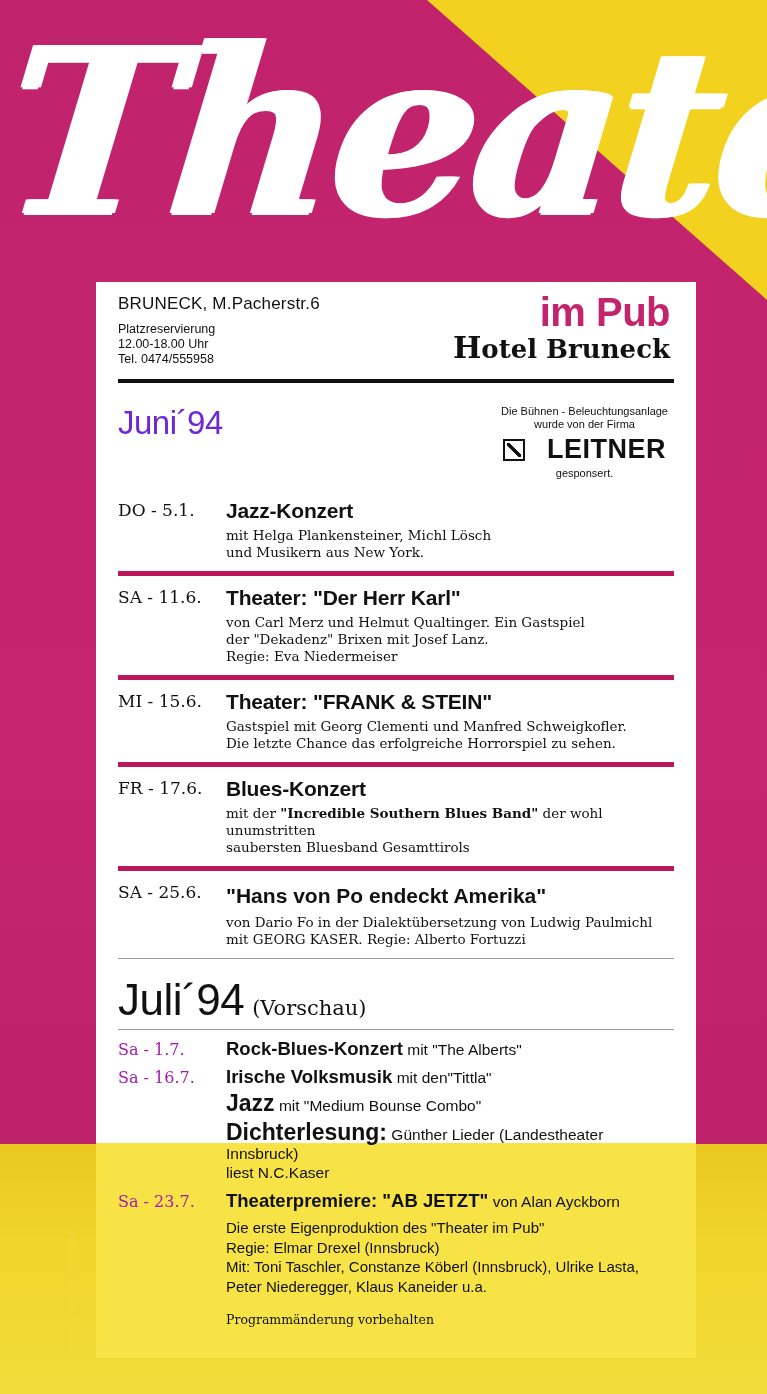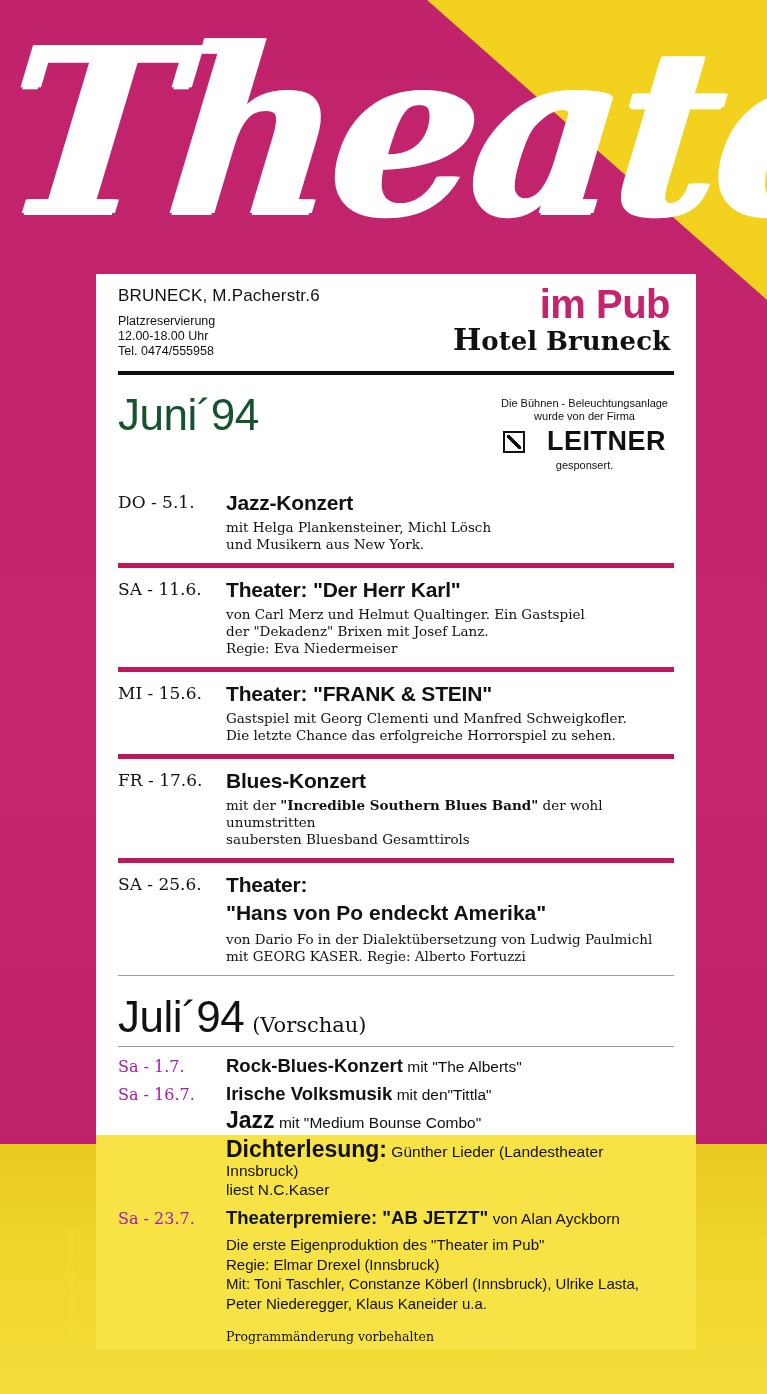--- a/index.html
+++ b/index.html
@@ -58,21 +58,21 @@
     white-space: nowrap;
     transform: skewX(-6deg);
     text-shadow: 3px 0 0 #fff, -2px 0 0 #fff, 0 2px 0 #fff;
     user-select: none;
   }
 
   
   .sheet {
     position: absolute;
     left: 96px;
-    top: 274px;
+    top: 282px;
     width: 600px;
     height: 1076px;
     background: #ffffff;
   }
   .sheet-lower-tint {
     position: absolute;
     left: 0;
     right: 0;
     bottom: 0;
     height: 215px;
@@ -134,22 +134,22 @@
   }
 
   
   .month-row {
     display: flex;
     align-items: flex-start;
     justify-content: space-between;
     margin-top: 16px;
   }
   .month-title {
-    font-size: 44px;
-    color: #14532d;
+    font-size: 33px;
+    color: #6d28d9;
     letter-spacing: -.5px;
     line-height: 48px;
   }
   .sponsor {
     text-align: center;
     padding-top: 6px;
     padding-right: 6px;
   }
   .sponsor-top {
     font-size: 11px;
@@ -400,21 +400,20 @@
           <div class="body">
             <div class="etitle">Blues-Konzert</div>
             <div class="edesc" style="white-space:pre-line"><span>mit der </span><b>"Incredible Southern Blues Band"</b><span> der wohl unumstritten
 saubersten Bluesband Gesamttirols</span></div>
           </div>
         </div>
 
         <div class="event">
           <div class="date">SA - 25.6.</div>
           <div class="body">
-            <div class="etitle">Theater:</div>
             <div class="etitle2">"Hans von Po endeckt Amerika"</div>
             <div class="edesc" style="white-space:pre-line">von Dario Fo in der Dialektübersetzung von Ludwig Paulmichl
 mit GEORG KASER. Regie: Alberto Fortuzzi</div>
           </div>
         </div>
 
       </div>
 
       <hr class="rule-close">
 

